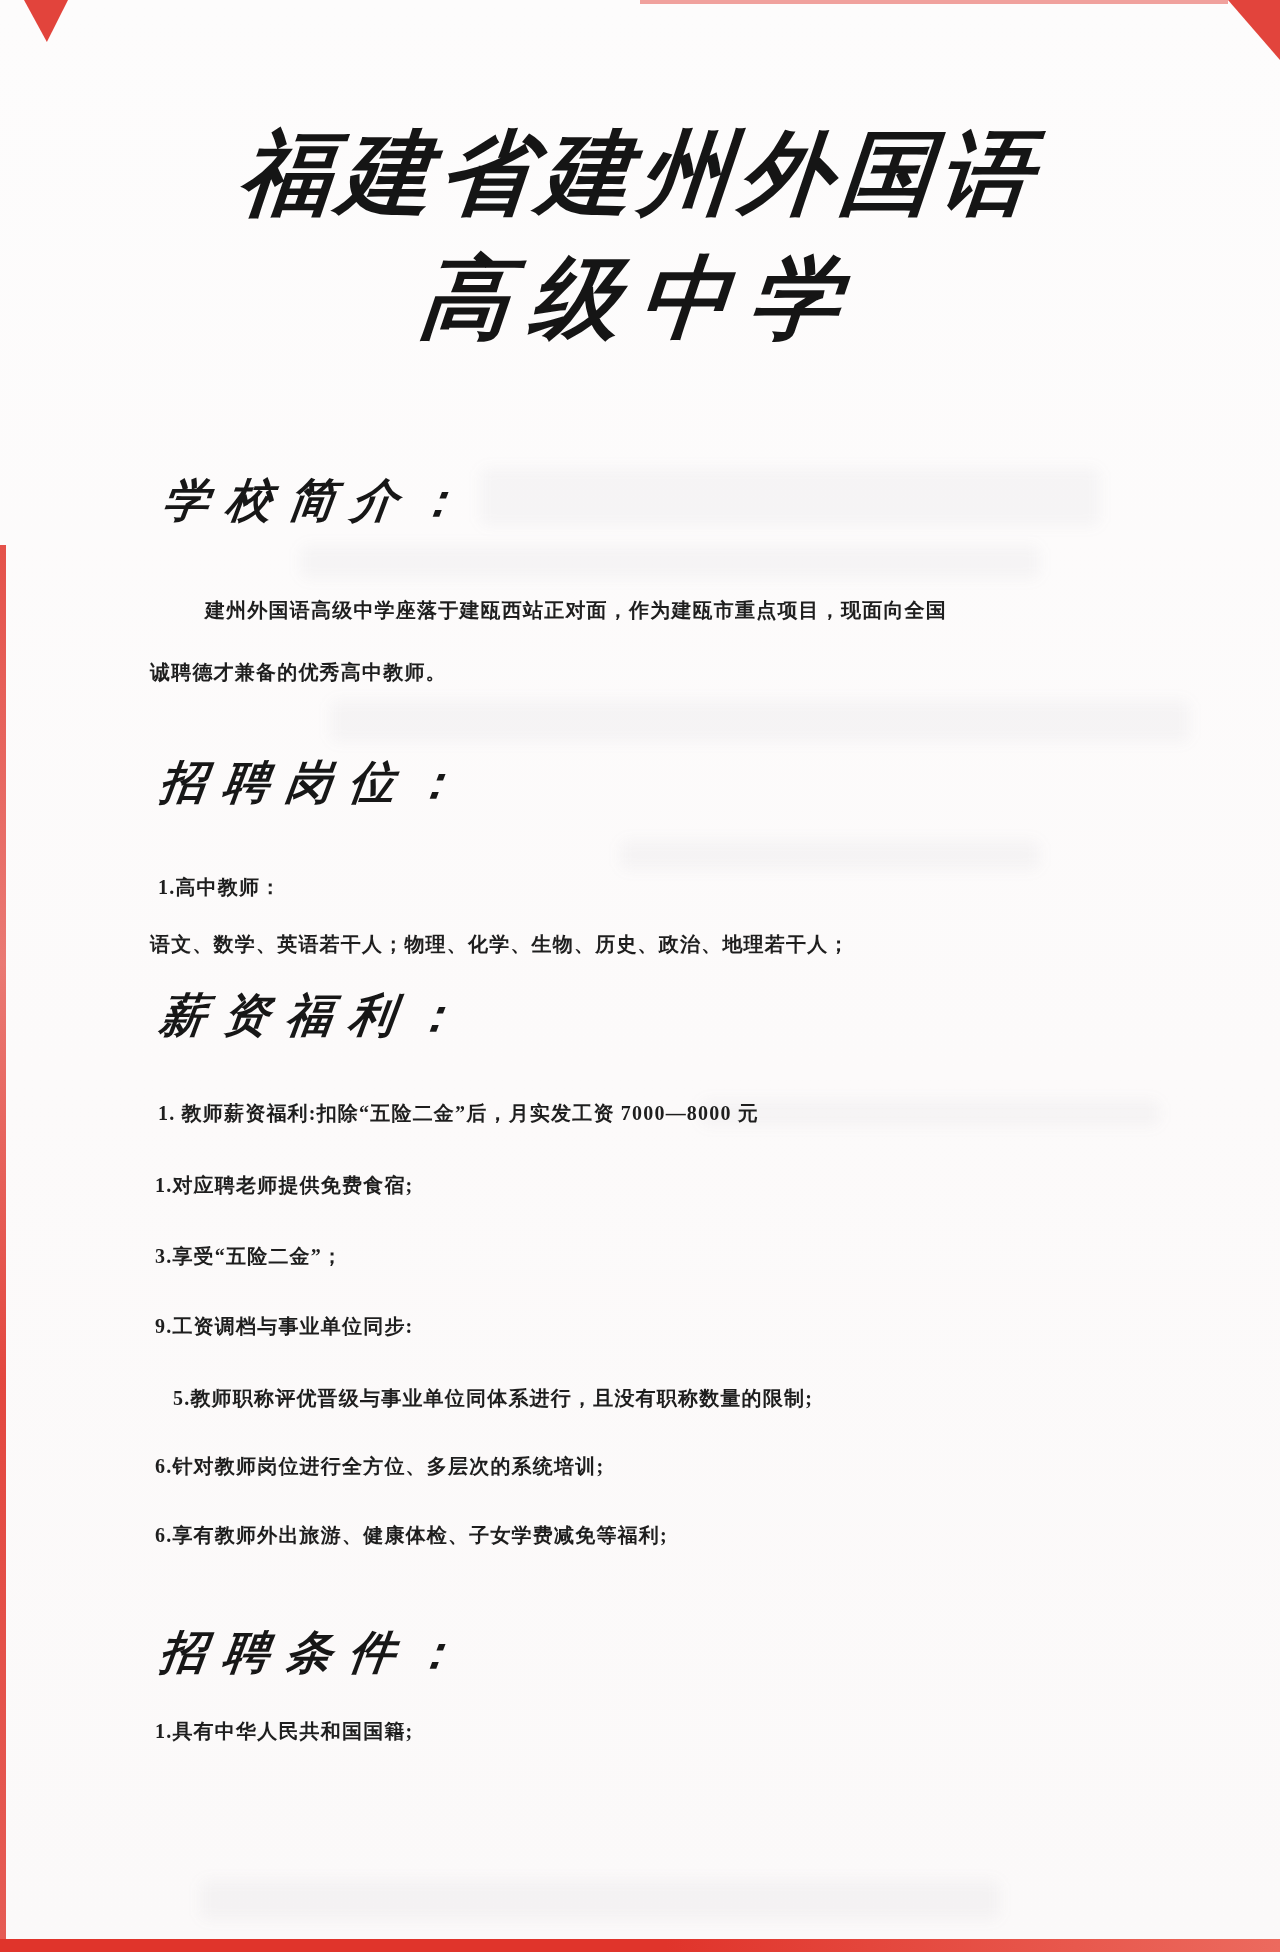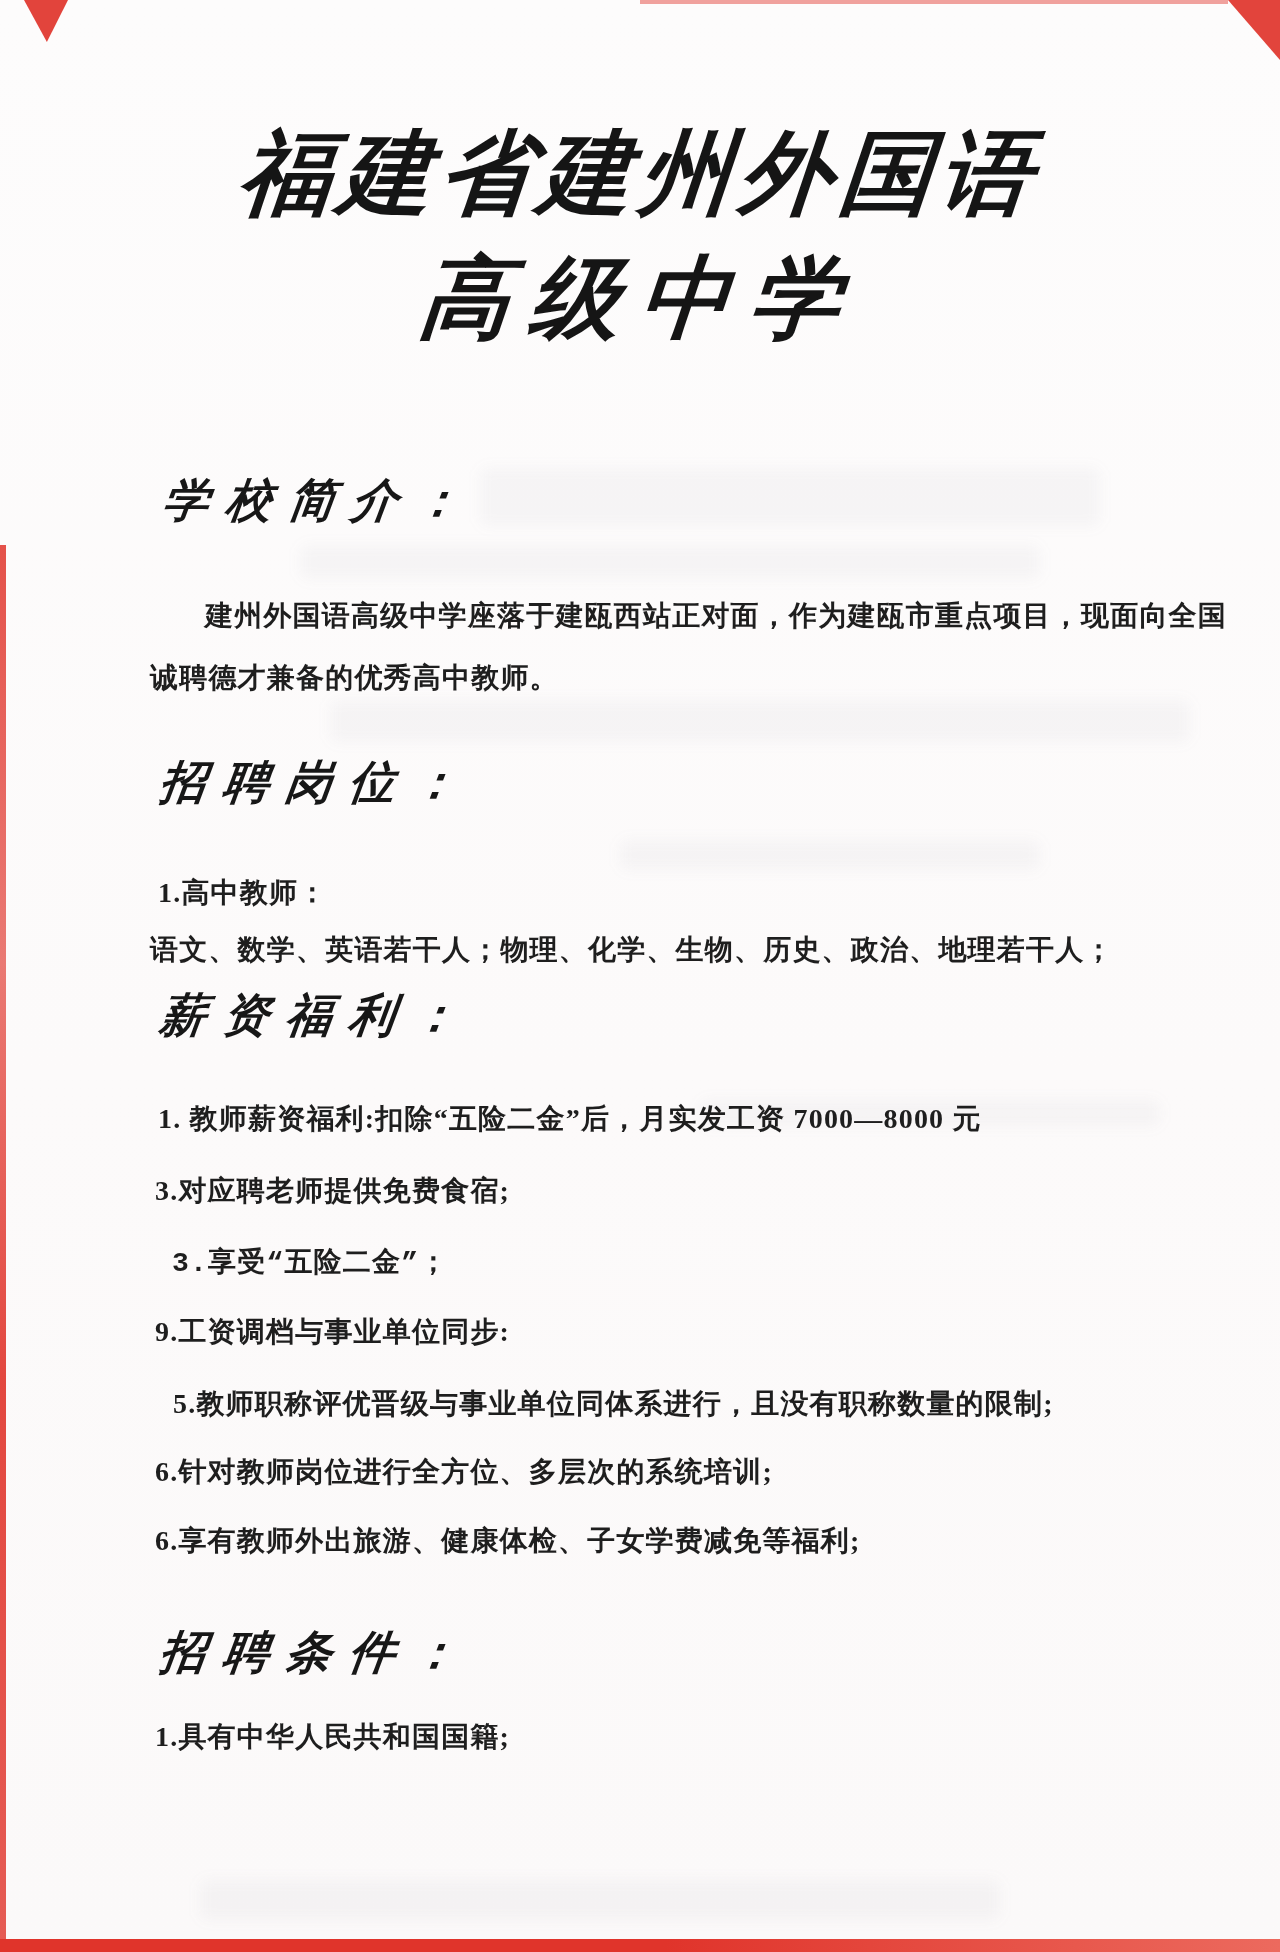--- a/index.html
+++ b/index.html
@@ -20,21 +20,21 @@
   .title.ln2{top:238px;font-size:90px;letter-spacing:20px;}
   
   .hd{
     position:absolute;left:160px;
     font-family:"DejaVu Sans","Liberation Sans",sans-serif;
     font-weight:900;font-style:italic;font-size:46px;color:#171717;
     letter-spacing:17px;transform:skewX(-7deg);white-space:nowrap;
   }
   
   .tx{
-    position:absolute;font-size:28px;font-weight:600;letter-spacing:1.2px;
+    position:absolute;font-size:20px;font-weight:600;letter-spacing:1.2px;
     color:#1e1e1e;white-space:nowrap;
     font-family:"Liberation Serif","DejaVu Serif",serif;
   }
   
   .smudge{position:absolute;background:rgba(115,115,128,0.05);filter:blur(7px);border-radius:8px;}
   
   .red{position:absolute;background:#e0342b;}
   .mark-tl{left:24px;top:0;width:44px;height:42px;clip-path:polygon(0 0,100% 0,52% 100%);opacity:.92;}
   .mark-tr{right:0;top:0;width:52px;height:60px;clip-path:polygon(0 0,100% 0,100% 100%);opacity:.92;}
   .edge-top{left:640px;right:52px;top:0;height:4px;background:rgba(224,52,43,0.45);}
@@ -59,22 +59,22 @@
   <div class="hd" style="top:470px;left:163px;">学校简介：</div>
   <div class="tx" style="left:205px;top:597px;">建州外国语高级中学座落于建瓯西站正对面，作为建瓯市重点项目，现面向全国</div>
   <div class="tx" style="left:150px;top:659px;">诚聘德才兼备的优秀高中教师。</div>
 
   <div class="hd" style="top:752px;">招聘岗位：</div>
   <div class="tx" style="left:158px;top:866px;margin-top:8px;">1.高中教师：</div>
   <div class="tx" style="left:150px;top:931px;">语文、数学、英语若干人；物理、化学、生物、历史、政治、地理若干人；</div>
 
   <div class="hd" style="top:985px;">薪资福利：</div>
   <div class="tx" style="left:158px;top:1100px;">1. 教师薪资福利:扣除“五险二金”后，月实发工资 7000—8000 元</div>
-  <div class="tx" style="left:155px;top:1172px;">3.对应聘老师提供免费食宿;</div>
-  <div class="tx" style="left:172px;top:1243px;font-family:Liberation Mono, monospace;">3.享受“五险二金”；</div>
+  <div class="tx" style="left:155px;top:1172px;">1.对应聘老师提供免费食宿;</div>
+  <div class="tx" style="left:155px;top:1243px;">3.享受“五险二金”；</div>
   <div class="tx" style="left:155px;top:1313px;">9.工资调档与事业单位同步:</div>
   <div class="tx" style="left:155px;top:1385px;margin-left:18px;">5.教师职称评优晋级与事业单位同体系进行，且没有职称数量的限制;</div>
   <div class="tx" style="left:155px;top:1453px;">6.针对教师岗位进行全方位、多层次的系统培训;</div>
   <div class="tx" style="left:155px;top:1522px;">6.享有教师外出旅游、健康体检、子女学费减免等福利;</div>
 
   <div class="hd" style="top:1622px;">招聘条件：</div>
   <div class="tx" style="left:155px;top:1718px;">1.具有中华人民共和国国籍;</div>
 
   <div class="red mark-tl"></div>
   <div class="red mark-tr"></div>

